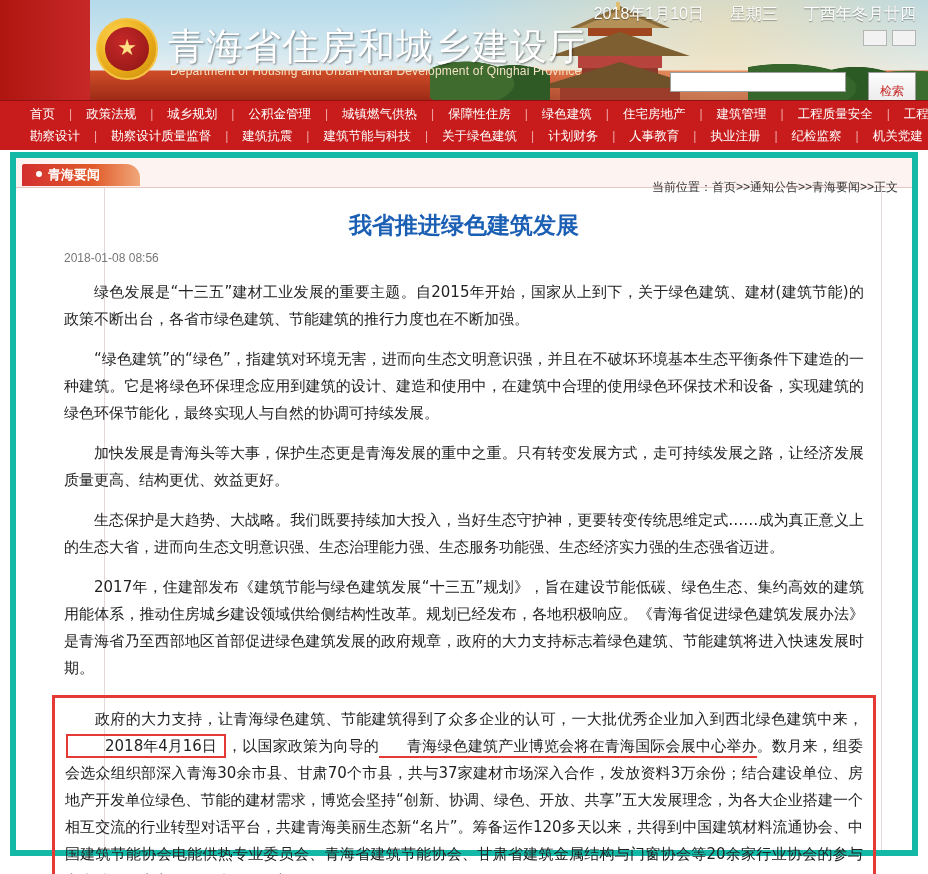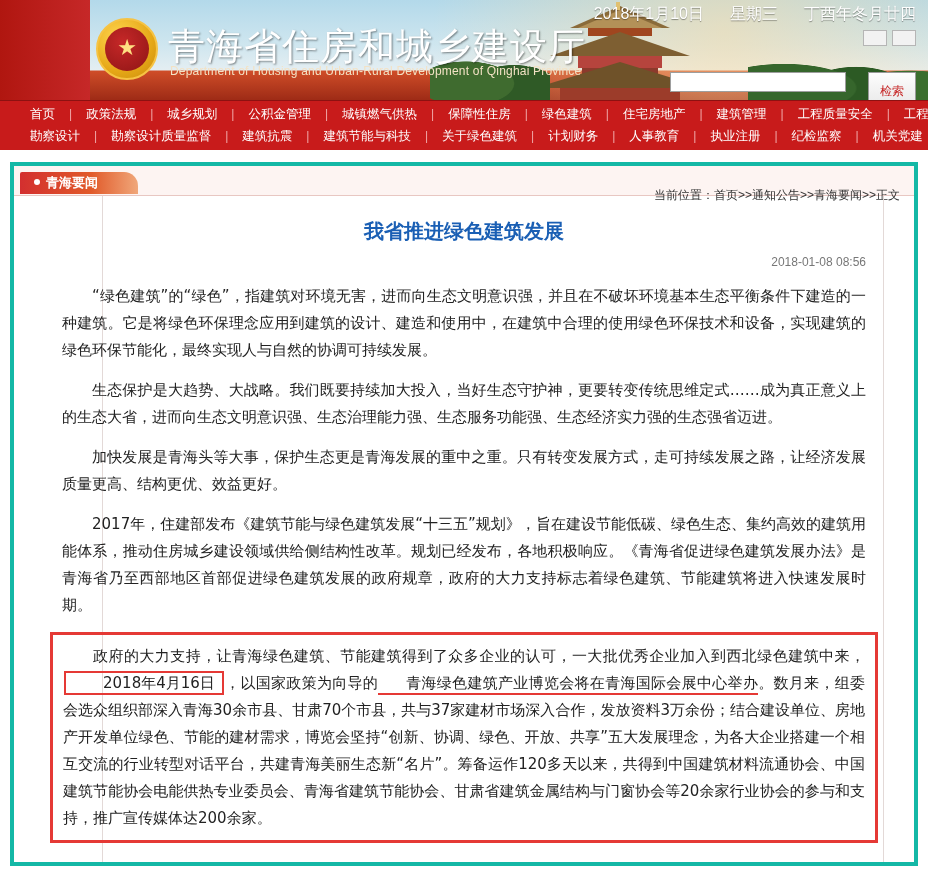--- a/index.html
+++ b/index.html
@@ -172,22 +172,22 @@
     padding: 0 6px;
   }
   .nav .sep {
     color: #f0a7a7;
     font-size: 12px;
     padding: 0 8px;
   }
 
   
   .content-frame {
-    margin: 12px 10px 0 10px;
-    border: 4px solid #14b8a6;
+    margin: 2px 10px 0 10px;
+    border: 6px solid #14b8a6;
     background: #ffffff;
     height: 704px;
     position: relative;
   }
   .crumb-row {
     height: 30px;
     background: #fdf4f2;
     border-bottom: 1px solid #e8c7c2;
     display: flex;
     align-items: center;
@@ -221,27 +221,27 @@
   }
   .crumb a { color: #333333; text-decoration: none; }
 
   .article {
     padding: 16px 48px 0 48px;
     position: relative;
   }
   .article-title {
     text-align: center;
     color: #1a5fb4;
-    font-size: 20px;
+    font-size: 23px;
     font-weight: bold;
     margin: 6px 0 10px 0;
     font-family: "DejaVu Sans", sans-serif;
   }
   .article-date {
-    text-align: right;
+    text-align: left;
     color: #777777;
     font-size: 12px;
     margin-bottom: 14px;
   }
   .article-body p {
     margin: 0 0 13px 0;
     font-size: 15px;
     line-height: 27px;
     color: #222222;
     text-indent: 2em;
@@ -394,23 +394,24 @@
     </div>
 
     <div class="side-rule-left"></div>
     <div class="side-rule-right"></div>
 
     <div class="article">
       <div class="article-title">我省推进绿色建筑发展</div>
       <div class="article-date">2018-01-08  08:56</div>
 
       <div class="article-body">
+        <p>绿色发展是“十三五”建材工业发展的重要主题。自2015年开始，国家从上到下，关于绿色建筑、建材(建筑节能)的政策不断出台，各省市绿色建筑、节能建筑的推行力度也在不断加强。</p>
         <p>“绿色建筑”的“绿色”，指建筑对环境无害，进而向生态文明意识强，并且在不破坏环境基本生态平衡条件下建造的一种建筑。它是将绿色环保理念应用到建筑的设计、建造和使用中，在建筑中合理的使用绿色环保技术和设备，实现建筑的绿色环保节能化，最终实现人与自然的协调可持续发展。</p>
+        <p>加快发展是青海头等大事，保护生态更是青海发展的重中之重。只有转变发展方式，走可持续发展之路，让经济发展质量更高、结构更优、效益更好。</p>
         <p>生态保护是大趋势、大战略。我们既要持续加大投入，当好生态守护神，更要转变传统思维定式……成为真正意义上的生态大省，进而向生态文明意识强、生态治理能力强、生态服务功能强、生态经济实力强的生态强省迈进。</p>
-        <p>加快发展是青海头等大事，保护生态更是青海发展的重中之重。只有转变发展方式，走可持续发展之路，让经济发展质量更高、结构更优、效益更好。</p>
         <p>2017年，住建部发布《建筑节能与绿色建筑发展“十三五”规划》，旨在建设节能低碳、绿色生态、集约高效的建筑用能体系，推动住房城乡建设领域供给侧结构性改革。规划已经发布，各地积极响应。《青海省促进绿色建筑发展办法》是青海省乃至西部地区首部促进绿色建筑发展的政府规章，政府的大力支持标志着绿色建筑、节能建筑将进入快速发展时期。</p>
 
         <div class="highlight-para">
           <p><span>政府的大力支持，让青海绿色建筑、节能建筑得到了众多企业的认可，一大批优秀企业加入到西北绿色建筑中来，</span><span class="inline-box">2018年4月16日</span><span>，以国家政策为向导的</span><span class="underline-red">青海绿色建筑产业博览会将在青海国际会展中心举办</span><span>。数月来，组委会选众组织部深入青海30余市县、甘肃70个市县，共与37家建材市场深入合作，发放资料3万余份；结合建设单位、房地产开发单位绿色、节能的建材需求，博览会坚持“创新、协调、绿色、开放、共享”五大发展理念，为各大企业搭建一个相互交流的行业转型对话平台，共建青海美丽生态新“名片”。筹备运作120多天以来，共得到中国建筑材料流通协会、中国建筑节能协会电能供热专业委员会、青海省建筑节能协会、甘肃省建筑金属结构与门窗协会等20余家行业协会的参与和支持，推广宣传媒体达200余家。</span></p>
         </div>
       </div>
     </div>
 
   </div>
 </div>

